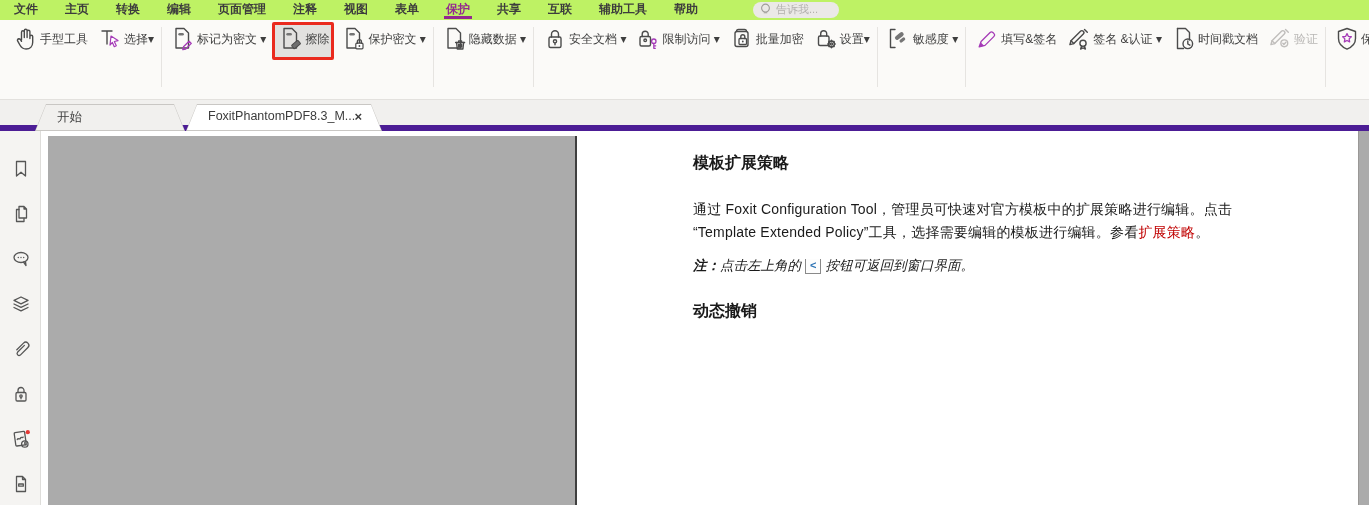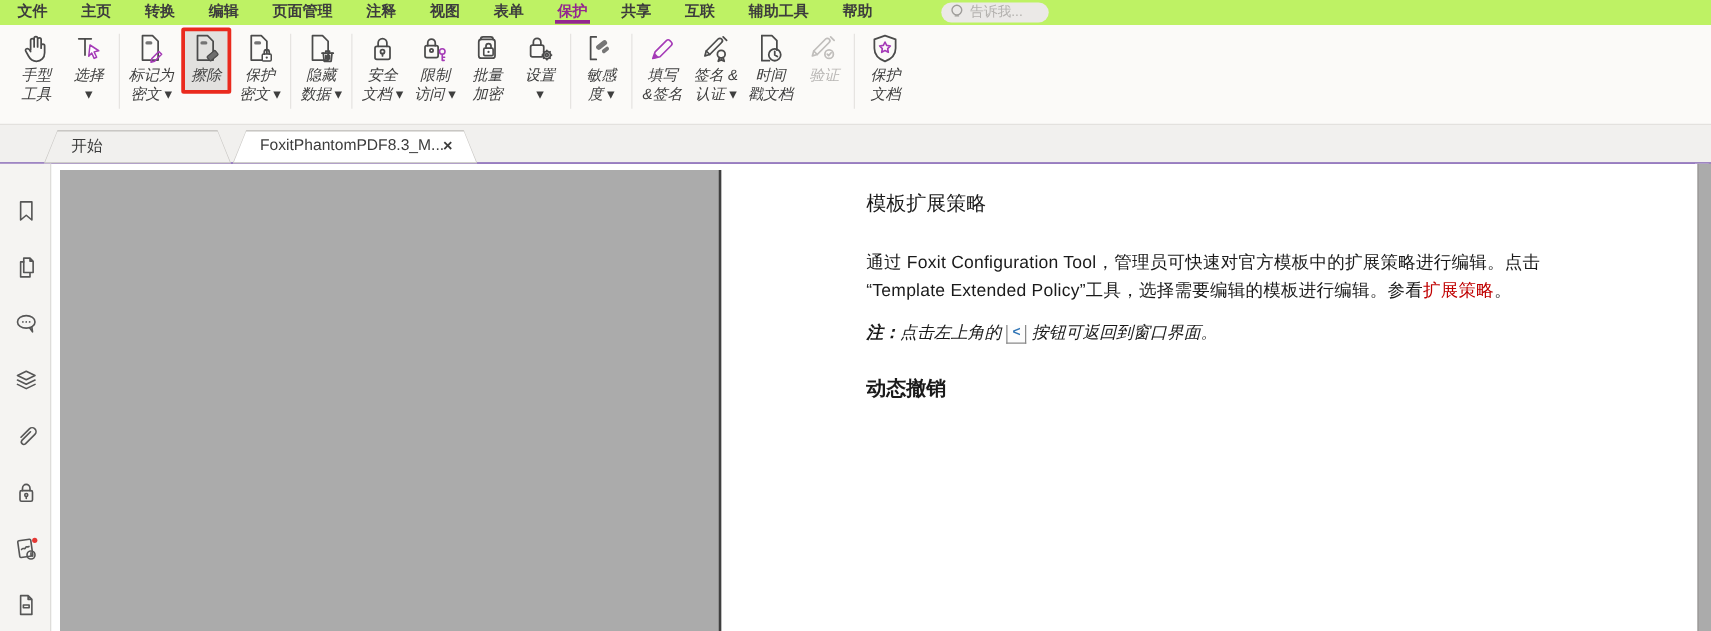--- a/index.html
+++ b/index.html
@@ -18,32 +18,32 @@
   .tellme { margin-left:28px; width:86px; height:16px; background:#ebe9e7;
     border-radius:8px; display:flex; align-items:flex-start; padding:0 6px; }
   .tellme .ph { font-size:11px; color:#b3b1ae; margin-left:4px; white-space:nowrap; }
 
   
   .ribbon { position:absolute; left:0; top:20px; width:100%; height:80px;
     background:#fbfaf8; border-bottom:1px solid #e3e1de;
     display:flex; align-items:flex-start; padding:3px 0 0 8px; }
   .rsep { width:1px; height:60px; background:#e6e4e1; margin:4px 3px 0 3px; flex:none; }
   .rbtn { min-width:40px; padding:2px 3px 4px; margin:0 1px; display:flex;
-    flex-direction:column; align-items:center; border-radius:2px; flex:none;font-style:italic; }
+    flex-direction:row; align-items:center; border-radius:2px; flex:none; }
   .rbtn svg { flex:none; }
   .rlab { font-size:12px; line-height:15px; color:#3e3e3e; text-align:center; white-space:nowrap; }
   .rbtn.tool-active { background:#e2e1df; border:3px solid #ea2a1e; margin:-1px 2px 0; padding:0 2px 4px; }
   .rbtn.disabled .rlab { color:#b9b7b5;text-align:center; }
   .ic  { stroke:#4b4b4b; fill:none; stroke-width:1.4; stroke-linecap:round; stroke-linejoin:round; }
   .icp { stroke:#a53bb7; fill:none; stroke-width:1.3; stroke-linecap:round; stroke-linejoin:round; }
   .icg { stroke:#c0bebc; fill:none; stroke-width:1.4; stroke-linecap:round; stroke-linejoin:round; }
 
   
   .tabbar { position:absolute; left:0; top:100px; width:100%; height:31px;
-    background:#f1f0ee; border-bottom:1px solid #4c1d95; }
+    background:#f1f0ee; border-bottom:6px solid #4c1d95; }
   .dtab { position:absolute; top:4px; height:27px; }
   .dtab .shape { position:absolute; inset:0;
     clip-path:polygon(0 100%, 11px 0, calc(100% - 11px) 0, 100% 100%); background:#c9c7c4; }
   .dtab .inner { position:absolute; inset:1px;
     clip-path:polygon(0 100%, 10px 0, calc(100% - 10px) 0, 100% 100%); background:#f1f0ee; }
   .dtab.active .inner { background:#ffffff; }
   .dtab .lbl { position:absolute; left:22px; top:5px; font-size:12.5px; color:#3c3c3c; white-space:nowrap; }
   .dtab .closex { position:absolute; right:20px; top:5px; font-size:13px; font-weight:bold; color:#3c3c3c; }
 
   
@@ -54,21 +54,21 @@
   .sitem:first-child { margin-top:15px; }
   .sic { stroke:#565656; fill:none; stroke-width:1.3; stroke-linecap:round; stroke-linejoin:round; }
 
   .graypage { position:absolute; left:48px; top:5px; width:529px; bottom:0;
     background:#ababab; border-right:2px solid #3f3f3f; }
 
   .scrollbar { position:absolute; right:0; top:0; bottom:0; width:11px;
     background:#ababab; border-left:1px solid #9a9896; box-shadow:-2px 0 0 #ffffff; }
 
   .content { position:absolute; left:693px; top:0; width:570px; color:#1a1a1a; }
-  .h1 { position:absolute; top:22px; left:0; font-size:16px; font-weight:normal; white-space:nowrap; }
+  .h1 { position:absolute; top:22px; left:0; font-size:16px; font-weight:bold; white-space:nowrap; }
   .pline { position:absolute; left:0; font-size:14px; line-height:20px; white-space:nowrap; letter-spacing:0.2px; }
   .p1 { top:68px; } .p2 { top:91px; }
   .doclink { color:#c00000; }
   .note { position:absolute; top:126px; left:0; font-size:13.5px; font-style:italic; white-space:nowrap; }
   .note b { font-weight:bold; }
   .notebtn { display:inline-block; font-style:normal; font-size:11px; font-weight:bold;
     color:#2e74b5; border:1px solid #8a8a8a; border-top:none; background:#fdfdfd;
     padding:0 4px 1px; margin:0 4px; line-height:13px; vertical-align:1px; }
   .h2 { position:absolute; top:170px; left:0; font-size:16px; font-weight:bold; white-space:nowrap; }
 </style>

